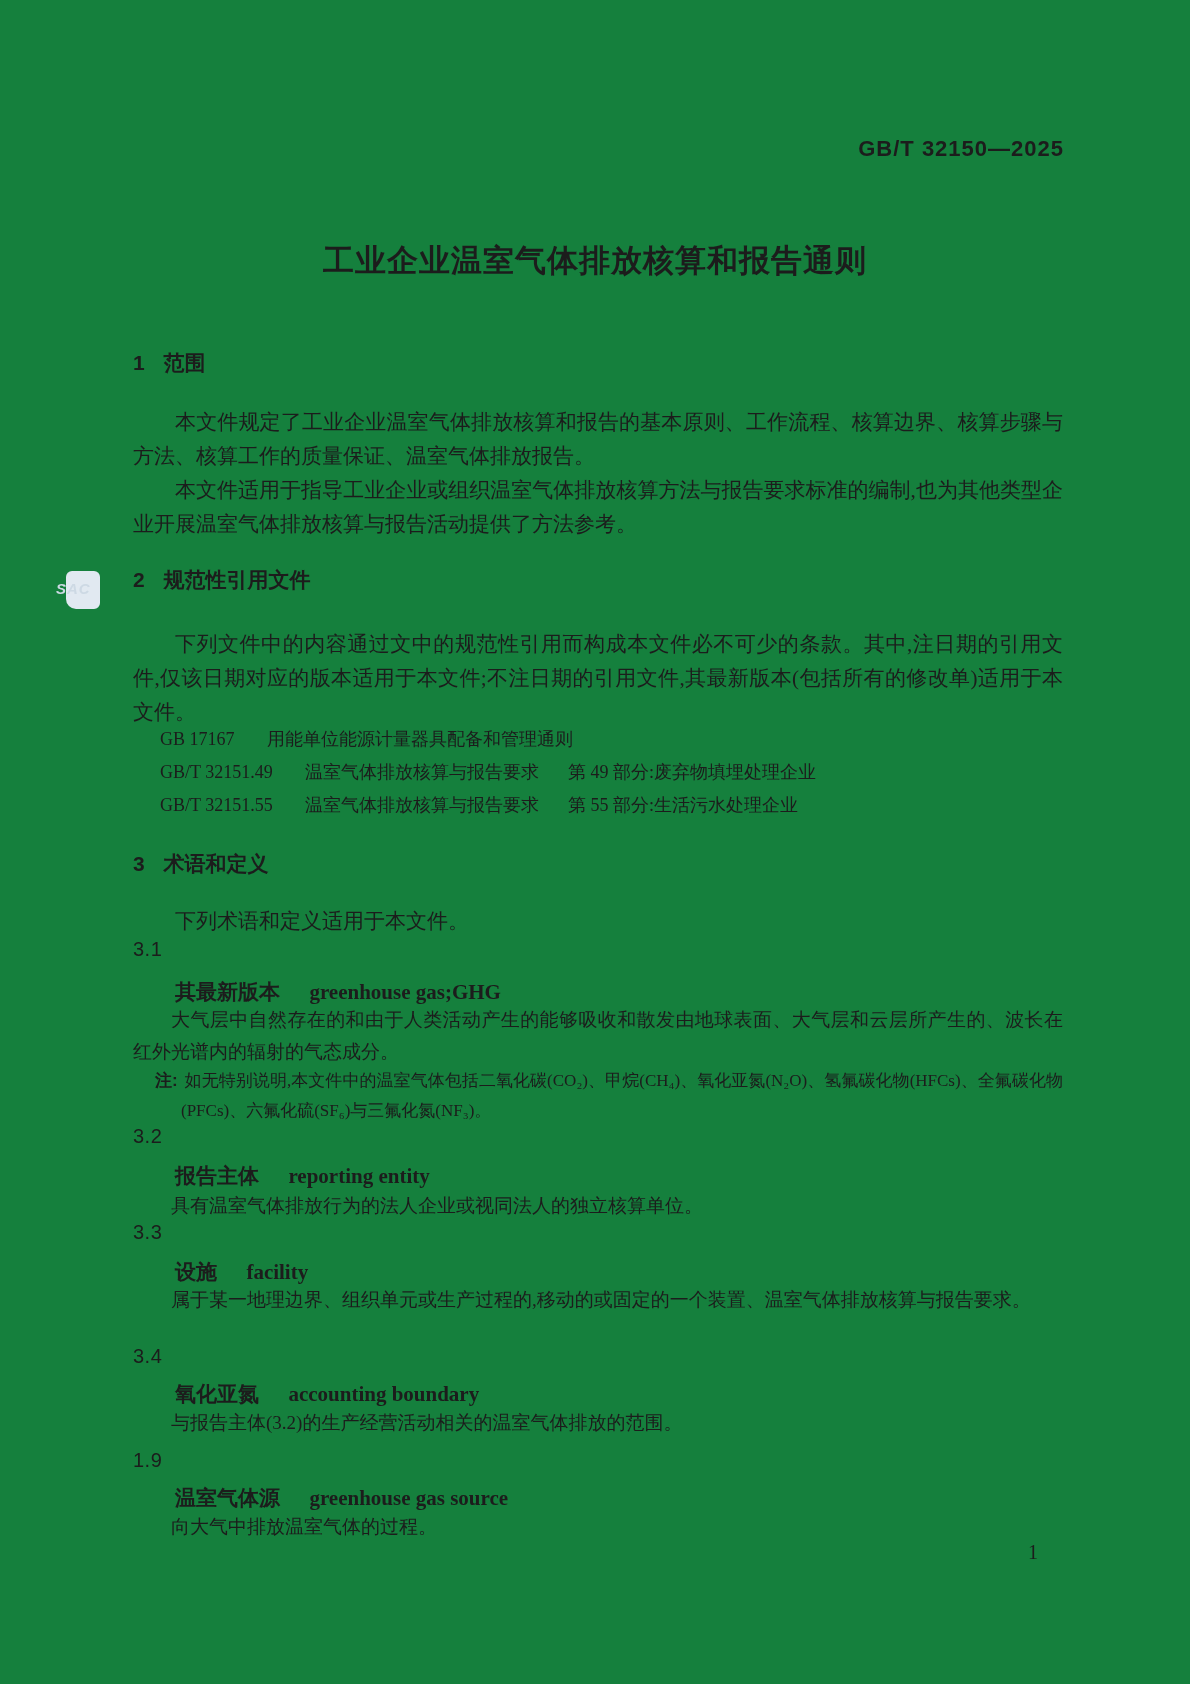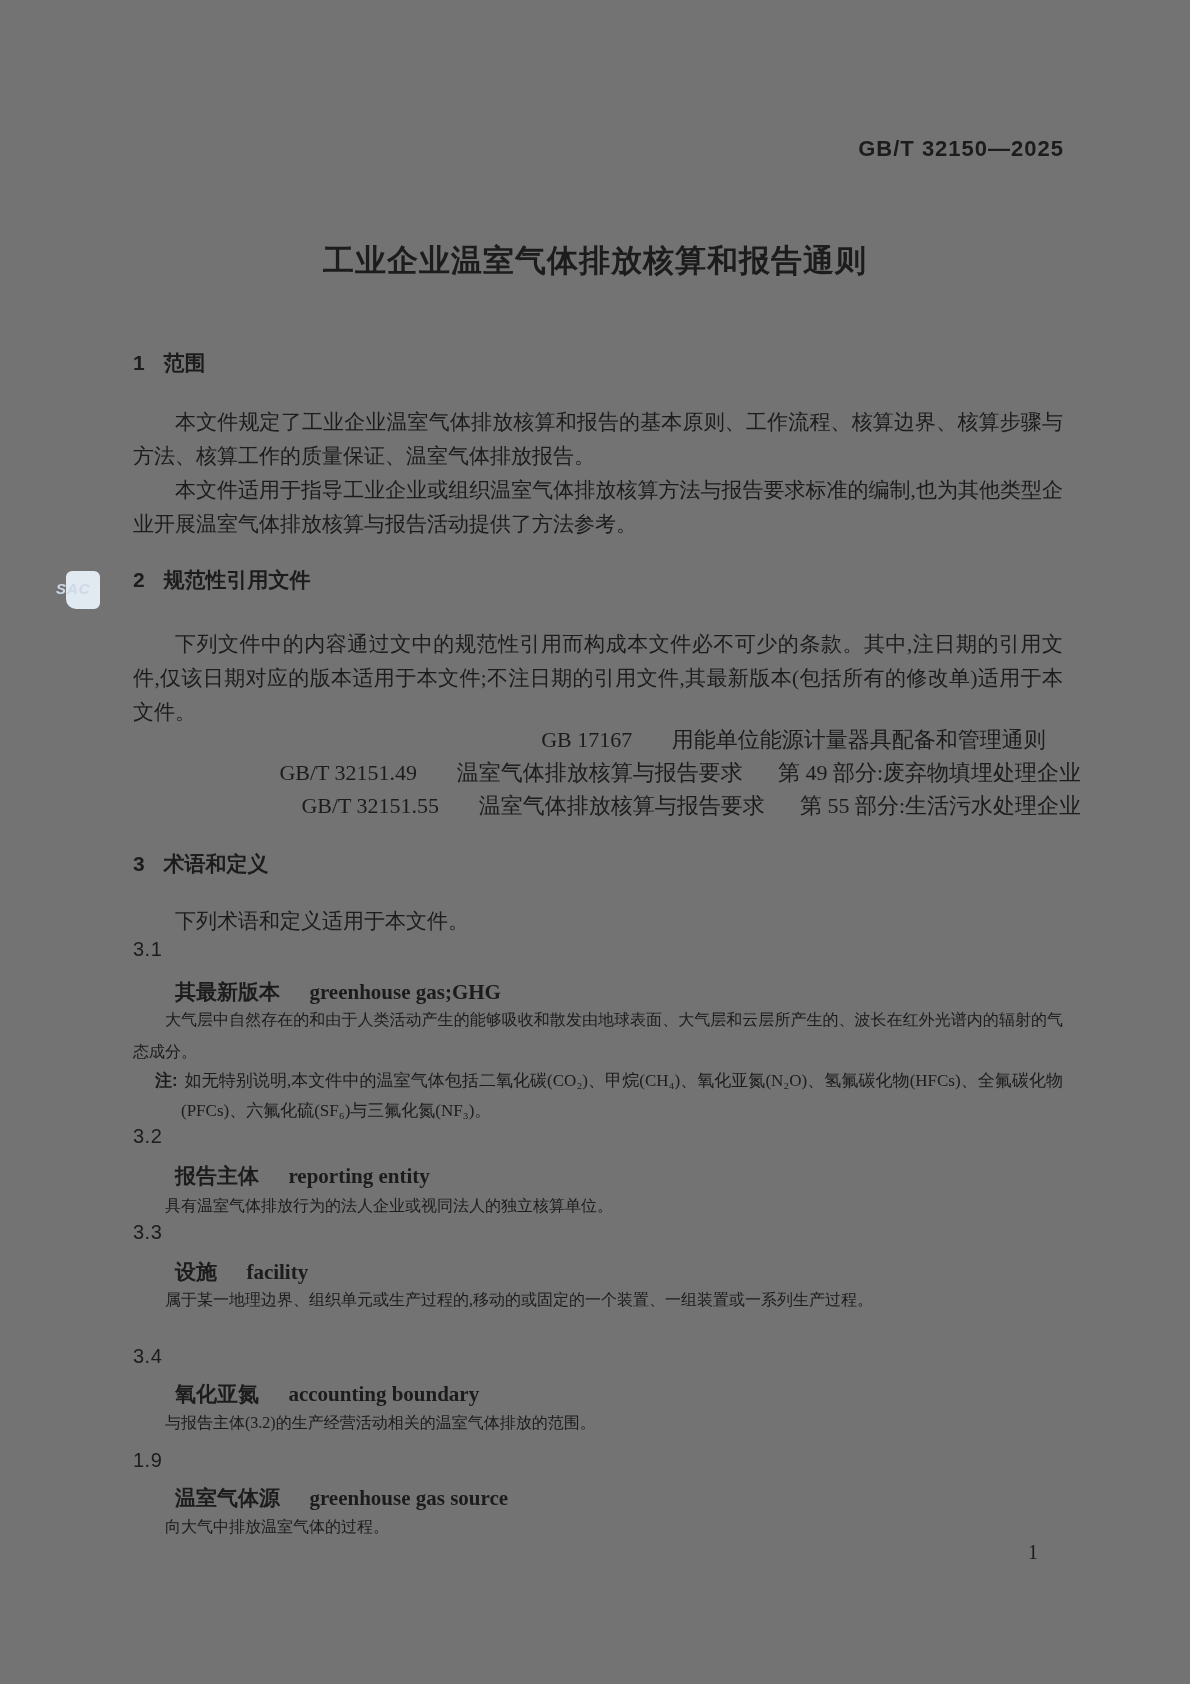--- a/index.html
+++ b/index.html
@@ -2,21 +2,21 @@
 <html><head>
 <meta charset="utf-8">
 <style>
   * { margin: 0; padding: 0; box-sizing: border-box; }
   html, body { background: #ffffff; }
   .page {
     position: relative;
     width: 1190px;
     height: 1684px;
     margin: 0 auto;
-    background: #737373;
+    background: #15803d;
     color: #1c1c1c;
     font-family: "Liberation Serif", "DejaVu Serif", serif;
     overflow: hidden;
   }
   .abs { position: absolute; }
 
   .doc-code {
     top: 136px;
     right: 126px;
     font-family: "Liberation Sans", "DejaVu Sans", sans-serif;
@@ -38,42 +38,42 @@
     left: 133px;
     font-family: "Liberation Sans", "DejaVu Sans", sans-serif;
     font-weight: 700;
     font-size: 21px;
   }
   .sec-heading .h-num { margin-right: 0.9em; }
 
   .body-block { left: 133px; width: 930px; font-size: 21px; line-height: 34px; }
   .body-block p { text-align: justify; text-indent: 2em; }
 
-  .refs { left: 151px; width: 930px; font-size: 22px; line-height: 33px; text-align: right; }
+  .refs { left: 118px; width: 930px; font-size: 18px; line-height: 33px; }
   .ref-line { margin-left: 42px; white-space: nowrap; }
   .ref-code { margin-right: 1.8em; }
   .ref-title { margin-right: 1.6em; }
 
   .intro-line { left: 133px; width: 930px; font-size: 21px; line-height: 34px; text-indent: 2em; }
 
   .term-num {
     left: 133px;
     font-family: "Liberation Sans", "DejaVu Sans", sans-serif;
     font-size: 20px;
     letter-spacing: 0.5px;
   }
   .term-line { left: 175px; font-size: 21px; line-height: 30px; }
   .term-zh {
     font-family: "Liberation Sans", "DejaVu Sans", sans-serif;
     font-weight: 700;
     margin-right: 1.4em;
   }
   .term-en { font-weight: 700; font-size: 21px; }
 
-  .term-def { left: 133px; width: 930px; font-size: 16px; line-height: 32px; }
+  .term-def { left: 133px; width: 930px; font-size: 19px; line-height: 32px; }
   .term-def p { text-align: justify; text-indent: 2em; }
 
   .note-block {
     left: 133px;
     width: 930px;
     font-size: 17px;
     line-height: 30px;
   }
   .note-inner {
     margin-left: 22px;
@@ -199,21 +199,21 @@
   </div>
   <div id="t2-def" class="abs term-def">
     <p>具有温室气体排放行为的法人企业或视同法人的独立核算单位。</p>
   </div>
 
   <div id="t3-num" class="abs term-num">3.3</div>
   <div id="t3-line" class="abs term-line">
     <span class="term-zh">设施</span><span class="term-en">facility</span>
   </div>
   <div id="t3-def" class="abs term-def">
-    <p>属于某一地理边界、组织单元或生产过程的,移动的或固定的一个装置、一组装置或一系列生产过程。</p>
+    <p>属于某一地理边界、组织单元或生产过程的,移动的或固定的一个装置、温室气体排放核算与报告要求。</p>
   </div>
 
   <div id="t4-num" class="abs term-num">3.4</div>
   <div id="t4-line" class="abs term-line">
     <span class="term-zh">氧化亚氮</span><span class="term-en">accounting boundary</span>
   </div>
   <div id="t4-def" class="abs term-def">
     <p>与报告主体(3.2)的生产经营活动相关的温室气体排放的范围。</p>
   </div>
 

